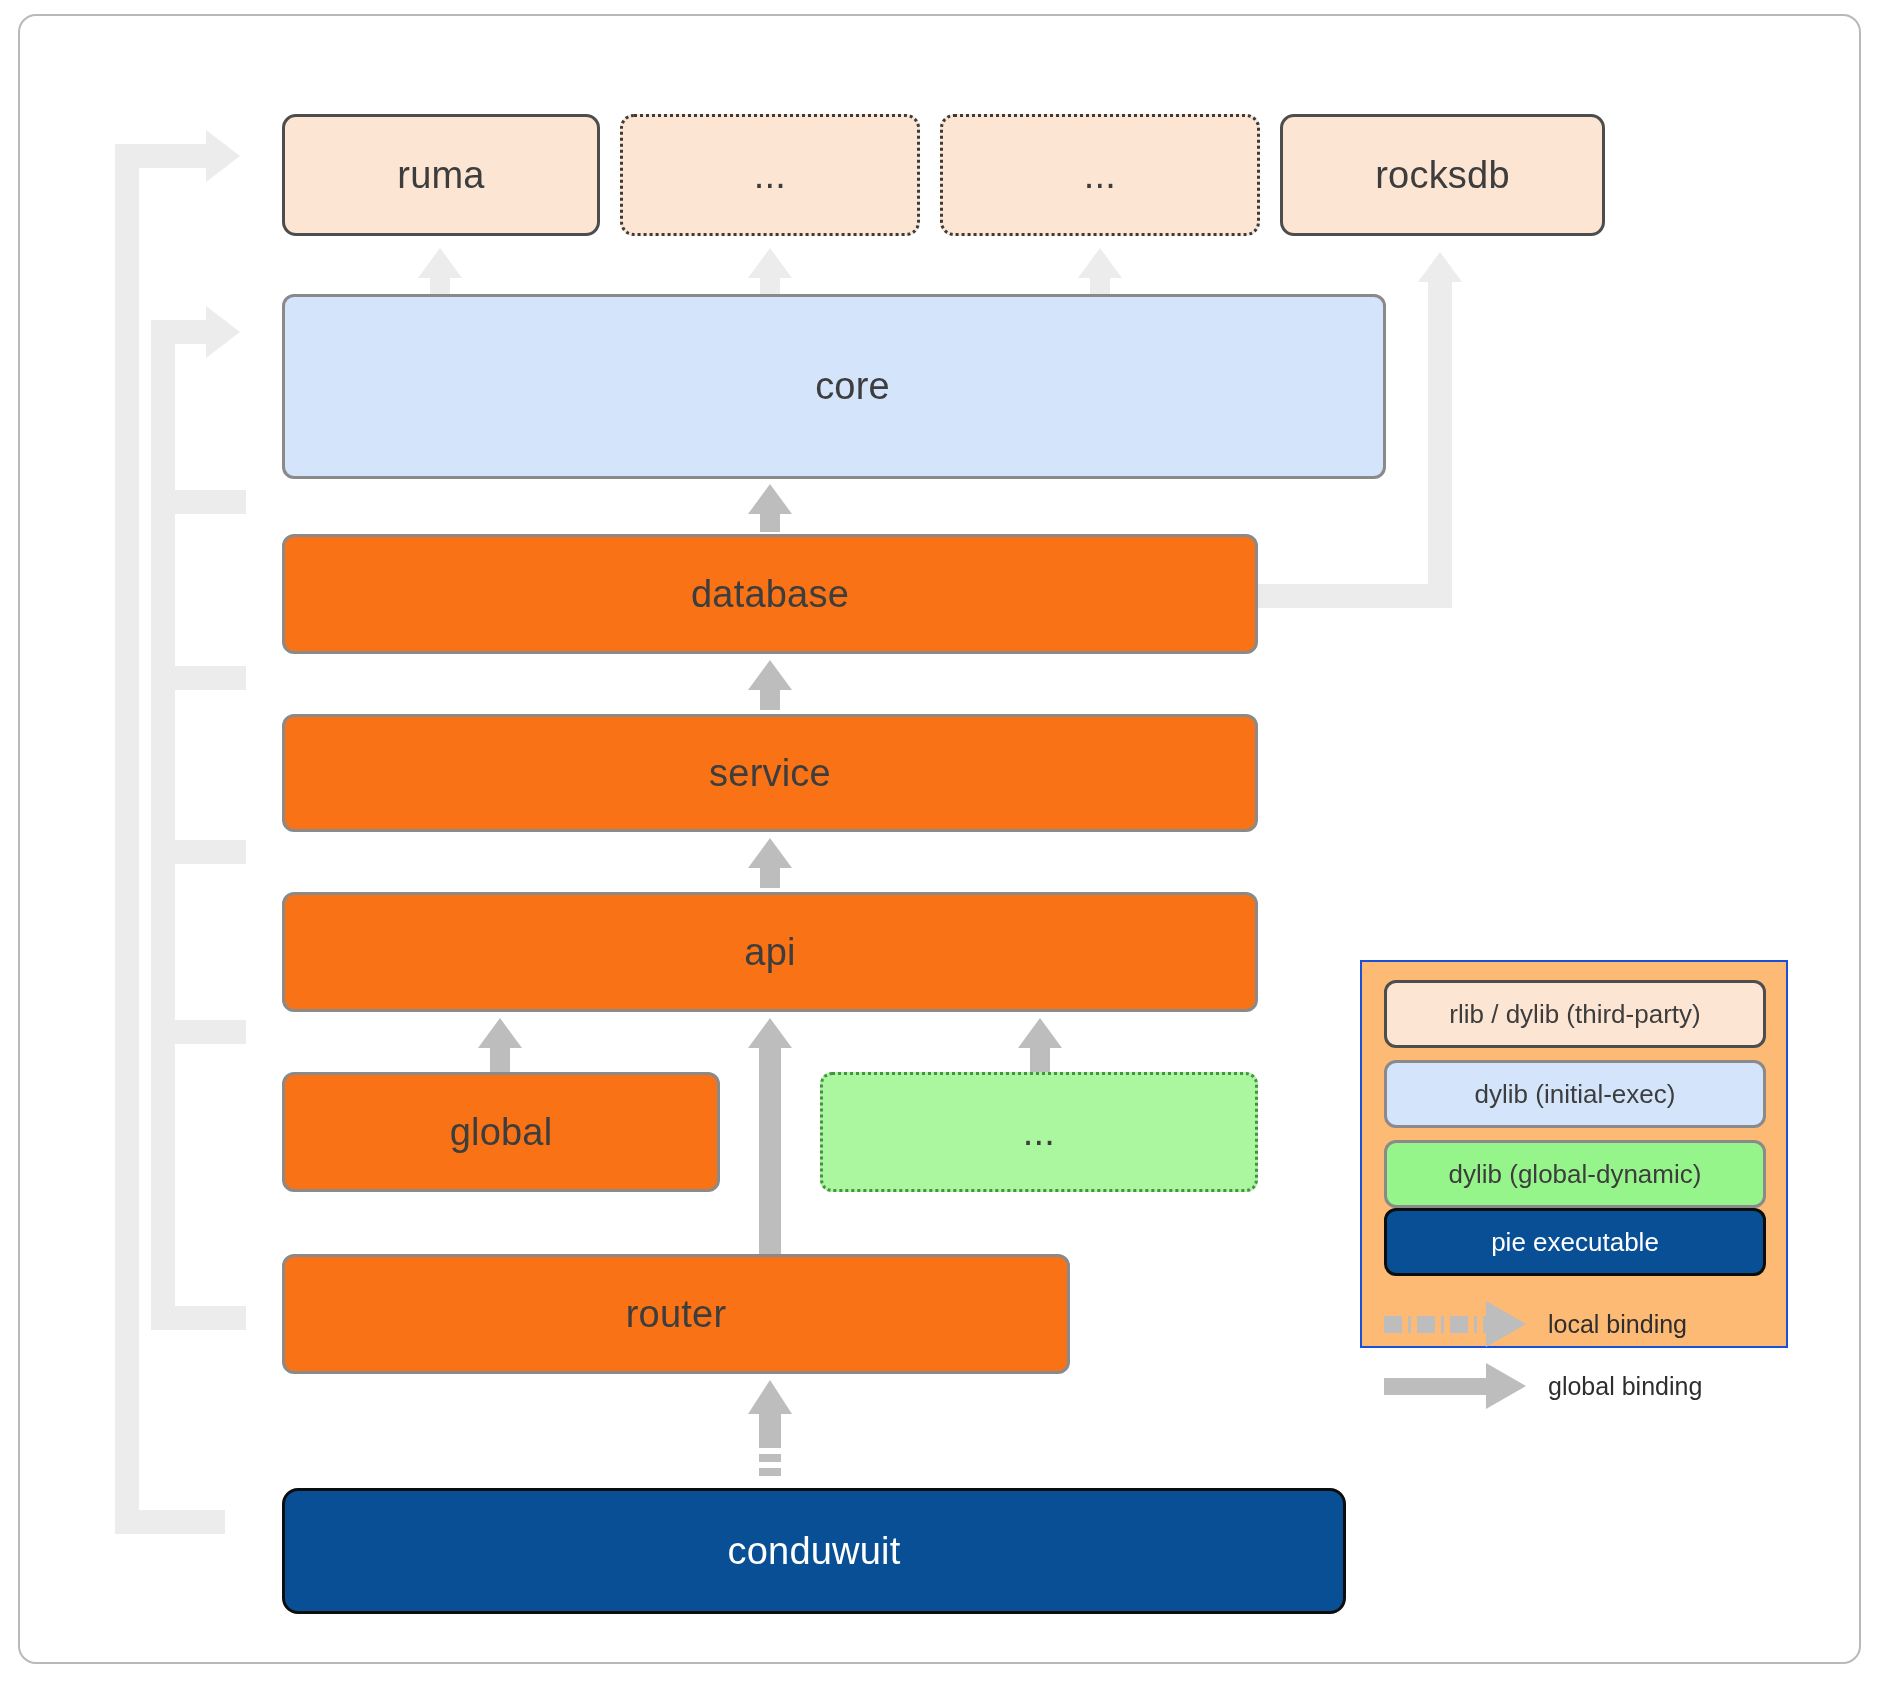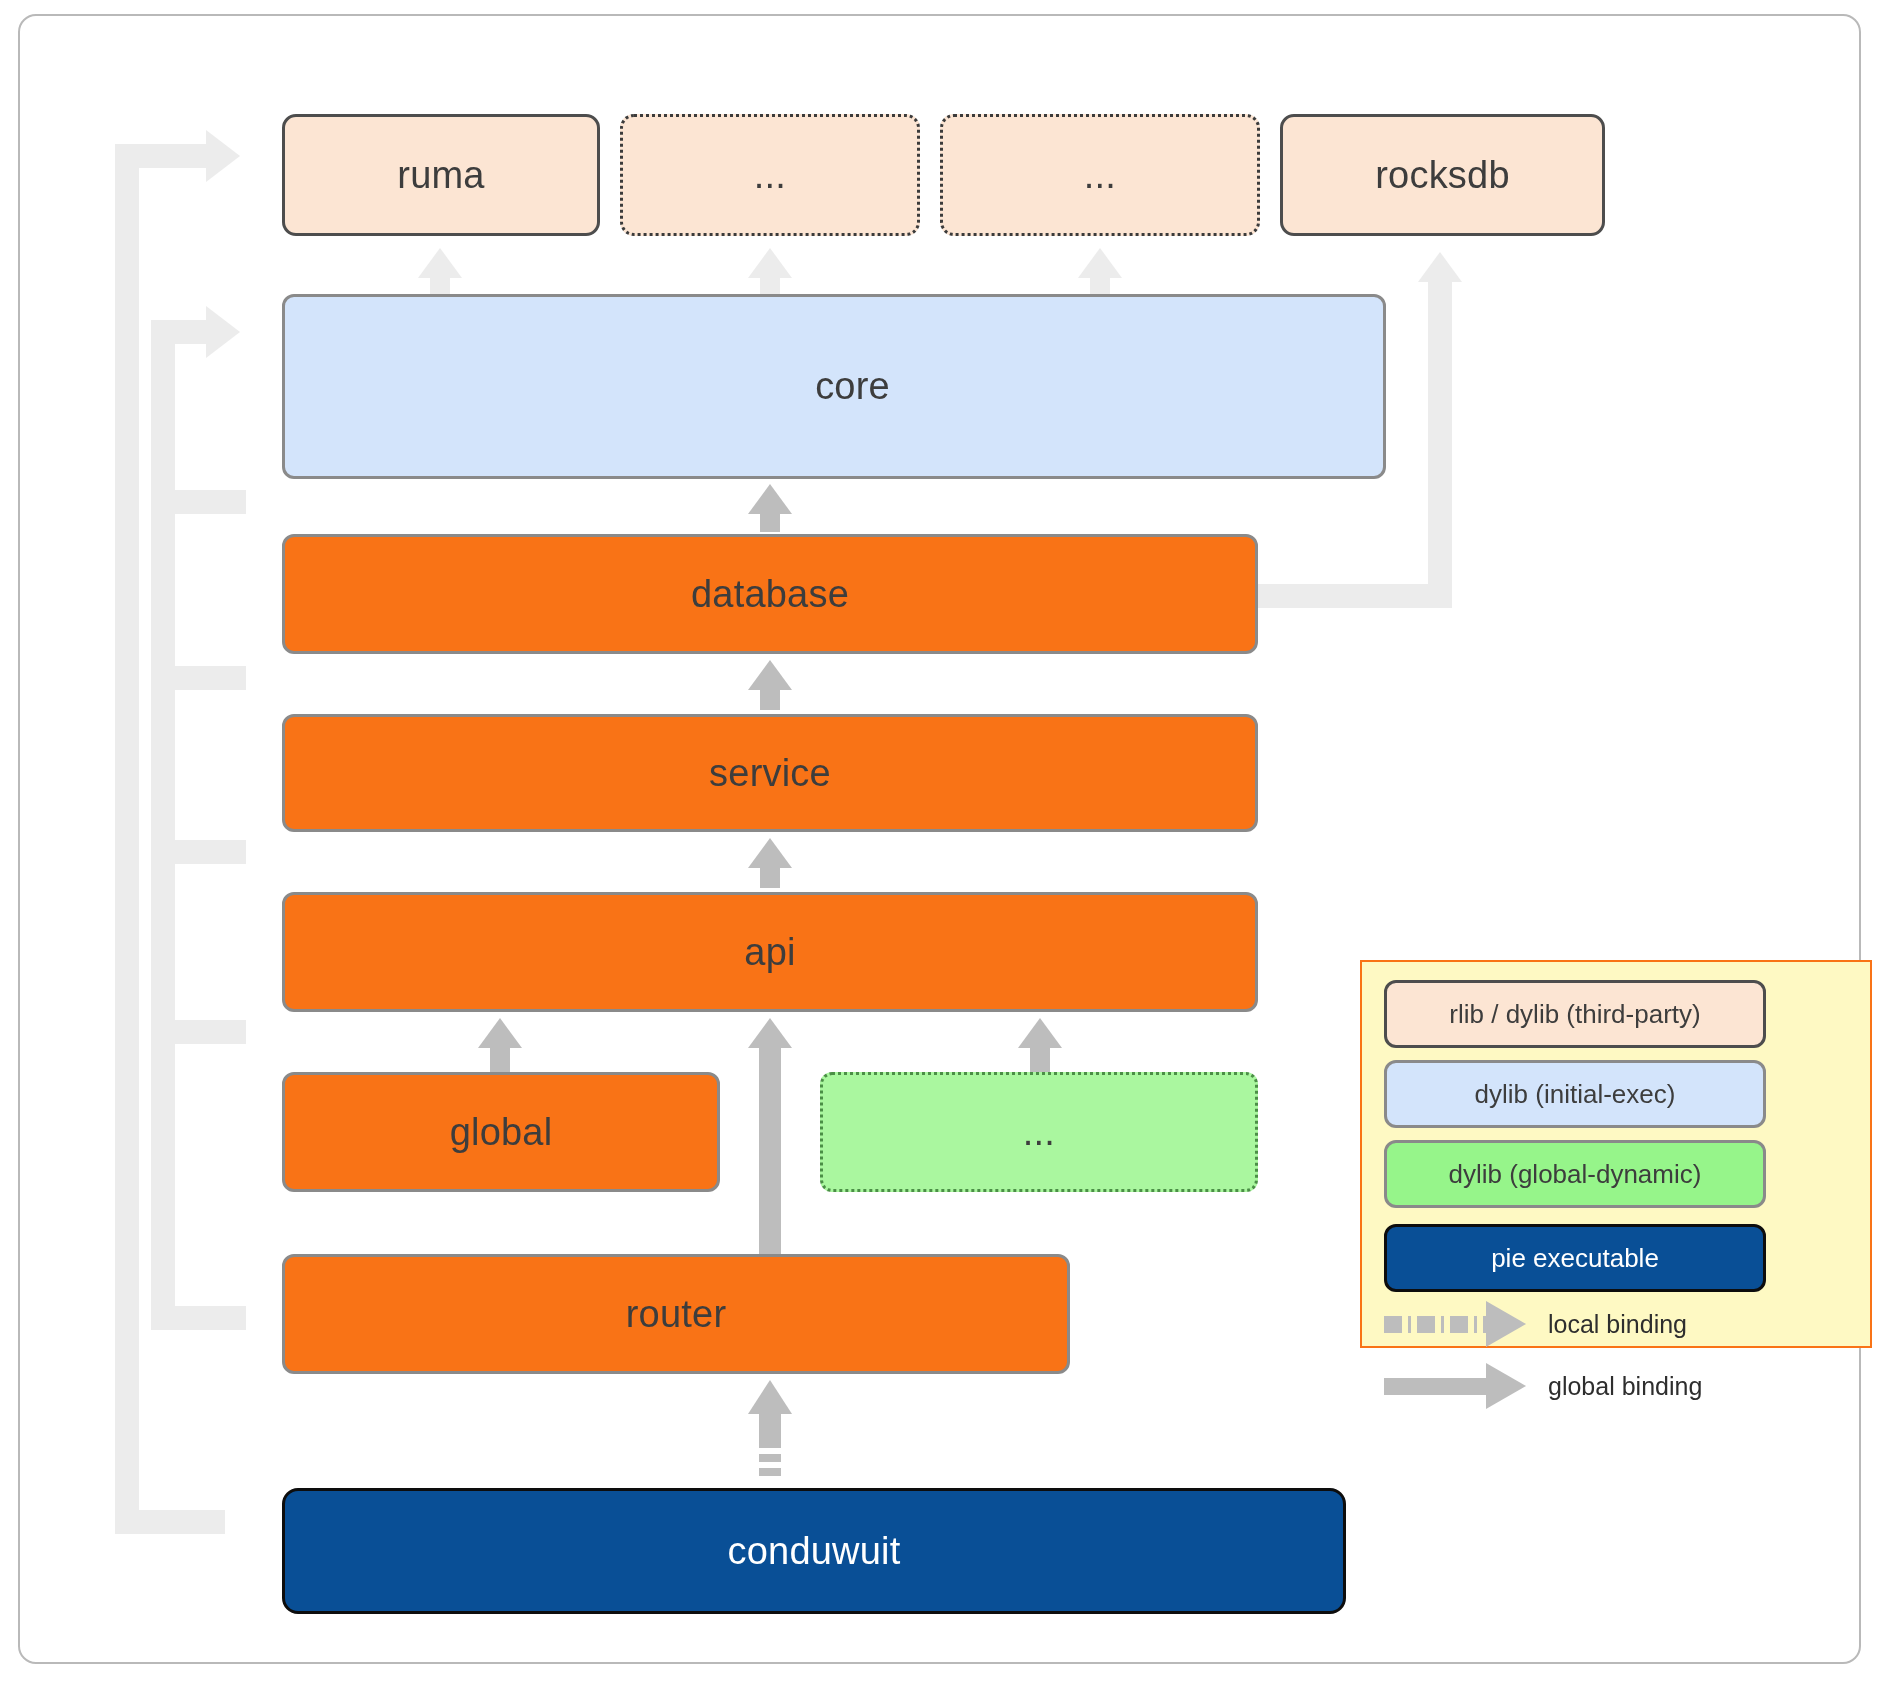--- a/index.html
+++ b/index.html
@@ -116,23 +116,23 @@
     width:0;height:0;
     border-left:22px solid transparent;
     border-right:22px solid transparent;
     border-bottom:34px solid #bdbdbd;
   }
 
   
   .legend{
     position:absolute;
     left:1340px;top:944px;
-    width:512px;height:388px;
-    background:#fef9c3;
-    border:2px solid #f97316;
+    width:428px;height:388px;
+    background:#fdba74;
+    border:2px solid #1d4ed8;
     box-sizing:border-box;
     z-index:8;
   }
   .legend-item{
     position:absolute;
     left:22px;width:382px;height:68px;
     border-radius:12px;
     box-sizing:border-box;
     display:flex;align-items:center;justify-content:center;
     font-size:26px;color:#3d3d3d;
@@ -306,21 +306,21 @@
     <div class="legend">
       <div class="legend-item third" style="top:18px;">
         <span>rlib / dylib (third-party)</span>
       </div>
       <div class="legend-item iexec" style="top:98px;">
         <span>dylib (initial-exec)</span>
       </div>
       <div class="legend-item gdyn" style="top:178px;">
         <span>dylib (global-dynamic)</span>
       </div>
-      <div class="legend-item pie" style="top:262px;text-align:center;">
+      <div class="legend-item pie" style="top:246px;text-align:center;">
         <span>pie executable</span>
       </div>
 
       <div class="legend-row" style="top:336px;">
         <span class="arrowsample dashed">
           <span class="bar" style="width:110px;"></span>
           <span class="tip"></span>
         </span>
         <span class="lbl">local binding</span>
       </div>

